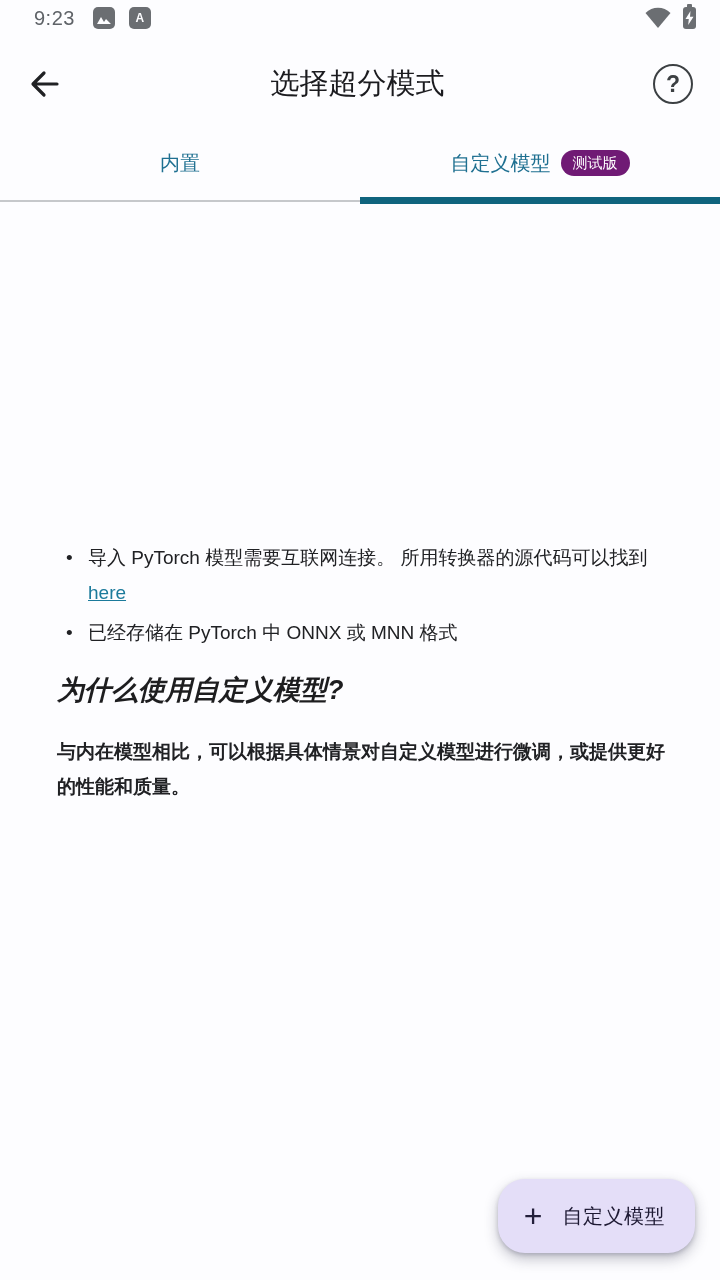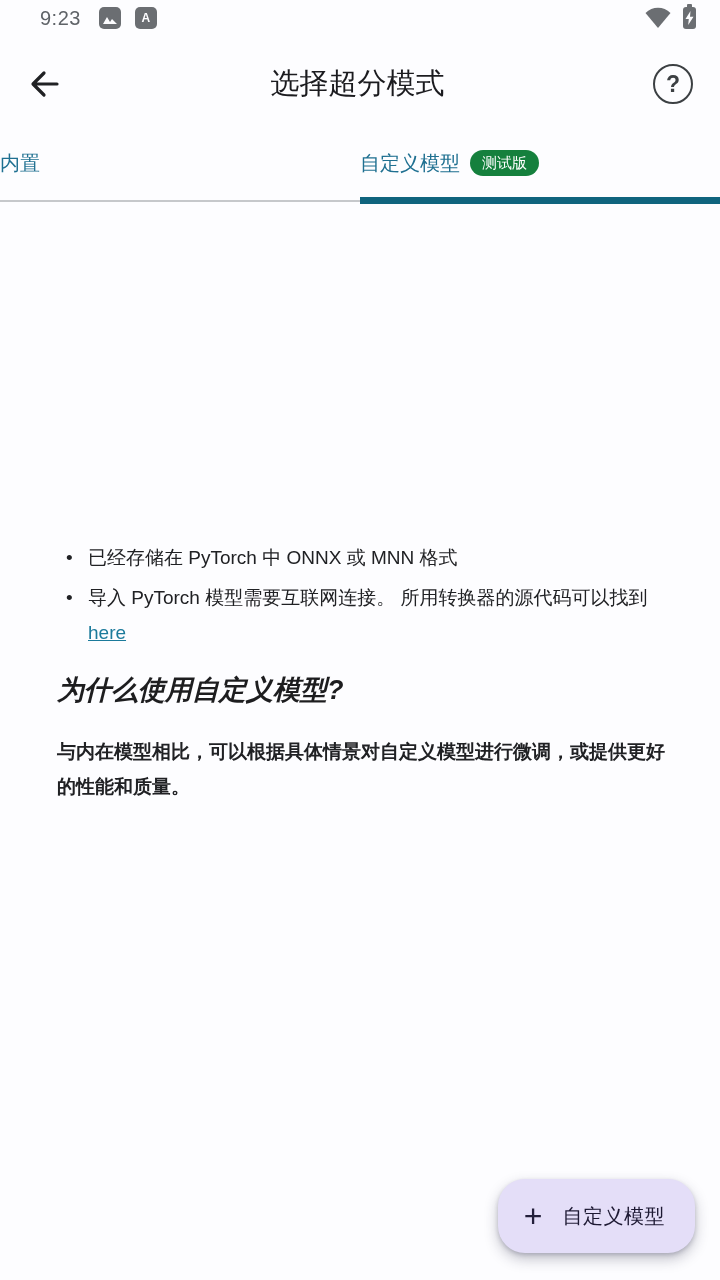--- a/index.html
+++ b/index.html
@@ -7,21 +7,21 @@
   body {
     font-family: "Liberation Sans", "DejaVu Sans", sans-serif;
     background: #fdfdff;
     color: #1d1d1f;
     position: relative;
     overflow: hidden;
   }
 
   
   .status-bar {
-    position: absolute; top: 0; left: 12px; right: 0; height: 36px;
+    position: absolute; top: 0; left: 6px; right: 0; height: 36px;
     display: flex; align-items: center;
     padding: 0 24px 0 28px;
     color: #5f6368;
   }
   .status-time { font-size: 20px; letter-spacing: .5px; }
   .notif-icons { display: flex; gap: 14px; margin-left: 18px; align-items: center; }
   .notif-chip {
     width: 22px; height: 22px; border-radius: 5px; background: #6b6e72;
     display: flex; align-items: center; justify-content: center;
     color: #fdfdff; font-size: 12px; font-weight: bold;
@@ -60,34 +60,34 @@
     font-size: 23px; font-weight: bold; color: #3c4043;
     font-family: "Liberation Sans", sans-serif;
   }
 
   
   .tab-bar {
     position: absolute; top: 136px; left: 0; right: 0; height: 68px;
     display: flex;
   }
   .tab {
-    flex: 1 1 50%; display: flex; align-items: center; justify-content: flex-start;
+    flex: 1 1 50%; display: flex; align-items: center; justify-content: center;
     gap: 10px; cursor: pointer; font-size: 20px; font-weight: 500;
     color: #1f7091; padding-bottom: 14px;
   }
   .tab-underline-left {
     position: absolute; bottom: 2px; left: 0; width: 50%; height: 2px;
     background: #c6c8cb;
   }
   .tab-indicator {
     position: absolute; bottom: 0; left: 50%; width: 50%; height: 7px;
     background: #10647e;
   }
   .beta-badge {
-    background: #15803d; color: #ffffff; font-size: 15px; font-weight: 500;
+    background: #701a75; color: #ffffff; font-size: 15px; font-weight: 500;
     border-radius: 999px; padding: 5px 12px 6px; line-height: 1;
   }
 
   
   .content {
     position: absolute; top: 540px; left: 57px; right: 52px;
     color: #202124;
   }
   .content-heading { font-size: 24px; font-weight: 400; color: #1d1d1f; margin-bottom: 34px; }
   .content-intro { font-size: 19px; line-height: 35px; margin-bottom: 20px; }
@@ -164,24 +164,24 @@
     <span>自定义模型</span>
     <span class="beta-badge">测试版</span>
   </div>
   <div class="tab-underline-left"></div>
   <div class="tab-indicator"></div>
 </div>
 
 <div class="content">
   <ul class="spec-list">
     <li>
-      <span>已经存储在 PyTorch 中 ONNX 或 MNN 格式</span>
+      <span>导入 PyTorch 模型需要互联网连接。 所用转换器的源代码可以找到 </span><a class="inline-link">here</a>
     </li>
     <li>
-      <span>导入 PyTorch 模型需要互联网连接。 所用转换器的源代码可以找到 </span><a class="inline-link">here</a>
+      <span>已经存储在 PyTorch 中 ONNX 或 MNN 格式</span>
     </li>
   </ul>
   <div class="content-subheading">为什么使用自定义模型?</div>
   <p class="content-body">与内在模型相比，可以根据具体情景对自定义模型进行微调，或提供更好的性能和质量。</p>
 </div>
 
 <button class="fab">
   <span class="fab-plus">+</span>
   <span class="fab-label">自定义模型</span>
 </button>

